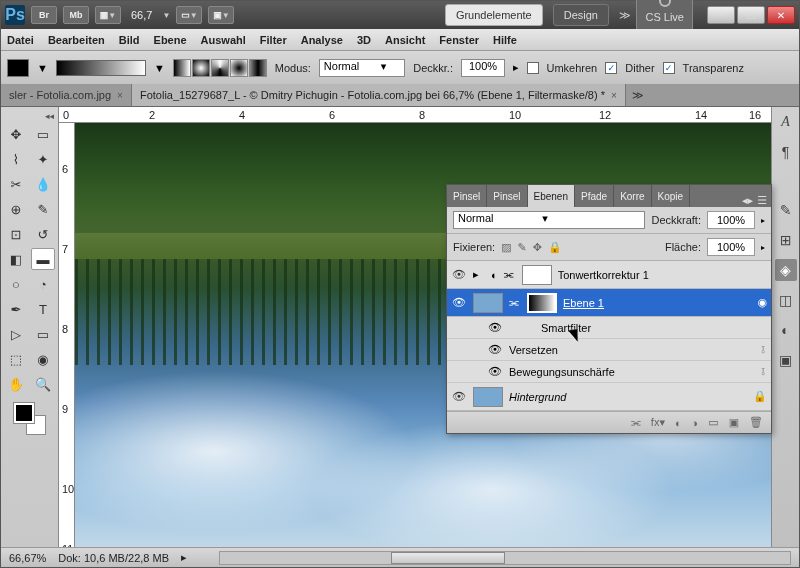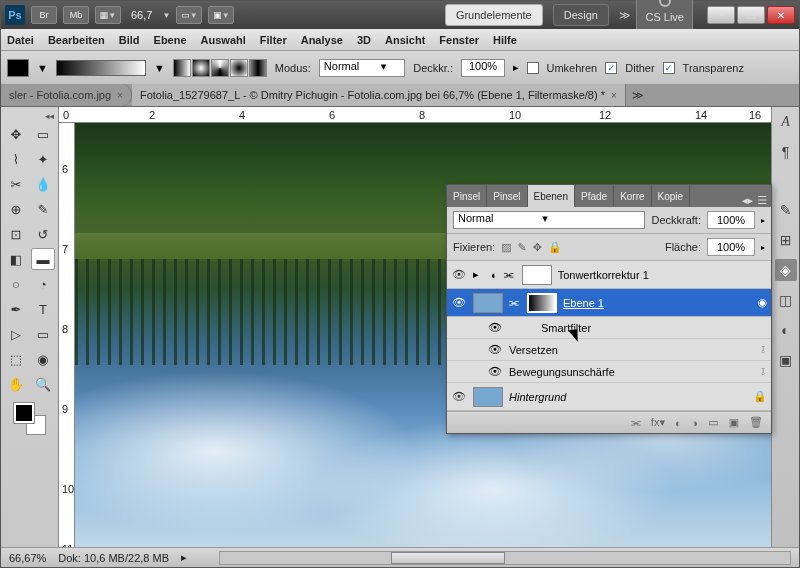--- a/index.html
+++ b/index.html
@@ -1,22 +1,22 @@
 <!DOCTYPE html>
 <html><head>
 <meta charset="utf-8">
 <style>
 * { box-sizing: border-box; margin: 0; padding: 0; font-family: Tahoma, Arial, sans-serif; font-size: 11px; }
 body { background: #b8b8b8; overflow: hidden; width: 800px; height: 568px; }
 .window { width: 800px; height: 568px; display: flex; flex-direction: column; border: 1px solid #555; }
 
 
 .titlebar { height: 28px; background: linear-gradient(#5c5c5c,#3e3e3e); display: flex; align-items: center; padding: 0 4px; gap: 6px; color: #ddd; }
-.titlebar .ps-logo { width: 20px; height: 20px; background: #0a3a5a; color: #6db3e0; display: flex; align-items: center; justify-content: center; font-weight: bold; font-size: 11px; border-radius: 2px; }
-.titlebar .sq-btn { width: 26px; height: 18px; background: #6a6a6a; border: 1px solid #888; border-radius: 2px; display: flex; align-items: center; justify-content: center; color: #eee; font-size: 9px; }
+.titlebar .ps-logo { width: 20px; height: 20px; background: #0a3a5a; color: #6db3e0; display: flex; align-items: center; justify-content: center; font-weight: bold; font-size: 16px; border-radius: 2px; }
+.titlebar .sq-btn { width: 26px; height: 18px; background: #6a6a6a; border: 1px solid #888; border-radius: 2px; display: flex; align-items: center; justify-content: center; color: #eee; font-size: 9px; font-weight: bold; }
 .titlebar .zoom { color: #eee; font-size: 11px; margin: 0 4px; }
 .titlebar .drop { color: #ccc; font-size: 8px; }
 .titlebar .pill { height: 22px; padding: 8px 10px; background: #555; border: 1px solid #777; border-radius: 3px; display: flex; align-items: center; color: #ddd; margin-left: 4px; }
 .titlebar .pill.active { background: #e8e8e8; color: #333; border-color: #aaa; }
 .titlebar .dbl { font-size: 11px; margin-left: 4px; color: #ccc; }
 .titlebar .spacer { flex: 1; }
 .titlebar .cslive { display: flex; align-items: center; gap: 4px; background: #666; border: 1px solid #888; padding: 2px 8px; border-radius: 3px; flex-direction: column; }
 .titlebar .cslive .dot { width: 12px; height: 12px; border: 2px solid #bbb; border-radius: 50%; }
 .winbtns { display: flex; gap: 2px; margin-left: 8px; }
 .winbtn { width: 28px; height: 18px; border-radius: 2px; display: flex; align-items: center; justify-content: center; font-size: 10px; }
@@ -40,21 +40,21 @@
 .grad-types div:nth-child(5){background: linear-gradient(90deg,#888,#000,#888);}
 .opt-label { color: #222; }
 .opt-select { height: 18px; border: 1px solid #888; background: #fff; padding: 0 18px 0 4px; position: relative; }
 .opt-input { width: 44px; height: 18px; border: 1px solid #888; background: #fff; text-align: center; }
 .chk { width: 12px; height: 12px; border: 1px solid #666; background: #fff; display: inline-flex; align-items: center; justify-content: center; font-size: 9px; color: #06c; }
 
 
 .doctabs { height: 22px; background: #9a9a9a; display: flex; align-items: flex-end; padding-left: 0; border-bottom: 1px solid #666; }
 .doctab { height: 22px; padding: 0 8px; background: #b8b8b8; border-right: 1px solid #777; display: flex; align-items: center; gap: 4px; color: #222; font-size: 10px; }
 .doctab .x { color: #555; font-size: 10px; margin-left: 2px; }
-.doctab.inactive { background: #9a9a9a; color: #333; border-radius: 10px; }
+.doctab.inactive { background: #9a9a9a; color: #333; }
 .doctabs .dbltab { width: 24px; height: 22px; background: #9a9a9a; display: flex; align-items: center; justify-content: center; color: #333; }
 
 
 .workspace { flex: 1; display: flex; background: #b0b0b0; overflow: hidden; }
 .toolbar { width: 58px; background: linear-gradient(#d4d4d4,#c8c8c8); border-right: 1px solid #888; display: flex; flex-direction: column; align-items: center; padding: 4px 0; gap: 2px; }
 .toolgrid { display: grid; grid-template-columns: 24px 24px; gap: 3px; }
 .tool { width: 24px; height: 22px; display: flex; align-items: center; justify-content: center; color: #333; font-size: 13px; border-radius: 2px; }
 .tool.sel { background: #fff; border: 1px solid #999; }
 .swatches { margin-top: 6px; position: relative; width: 32px; height: 32px; }
 .swatches .fg { position: absolute; width: 20px; height: 20px; background: #000; border: 2px solid #fff; outline: 1px solid #888; top: 0; left: 0; }

